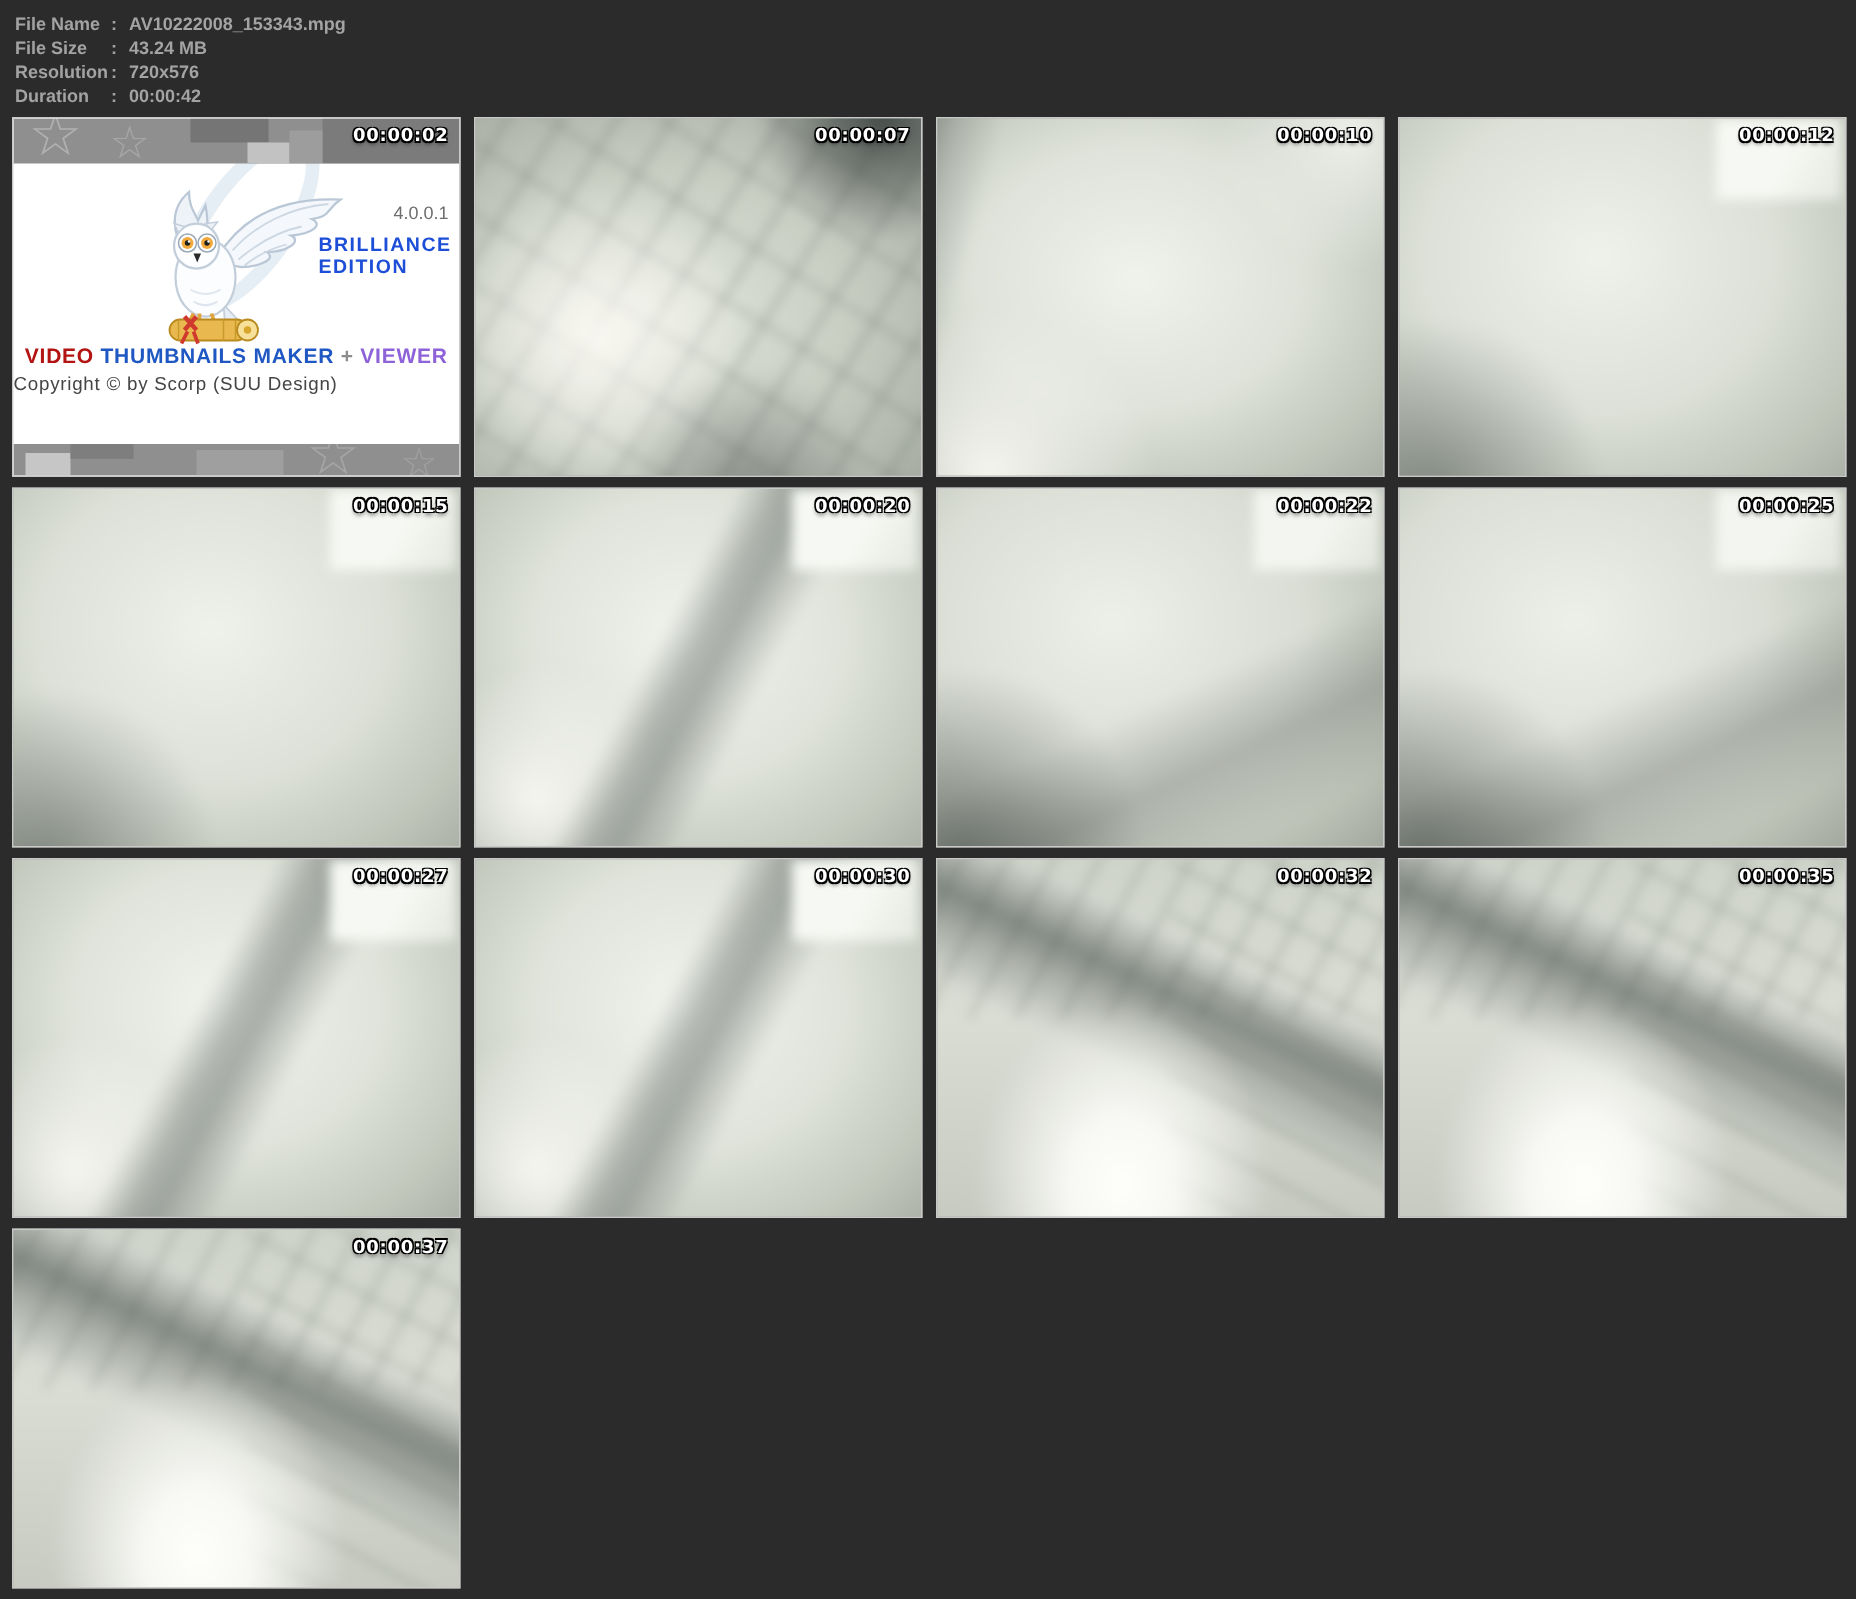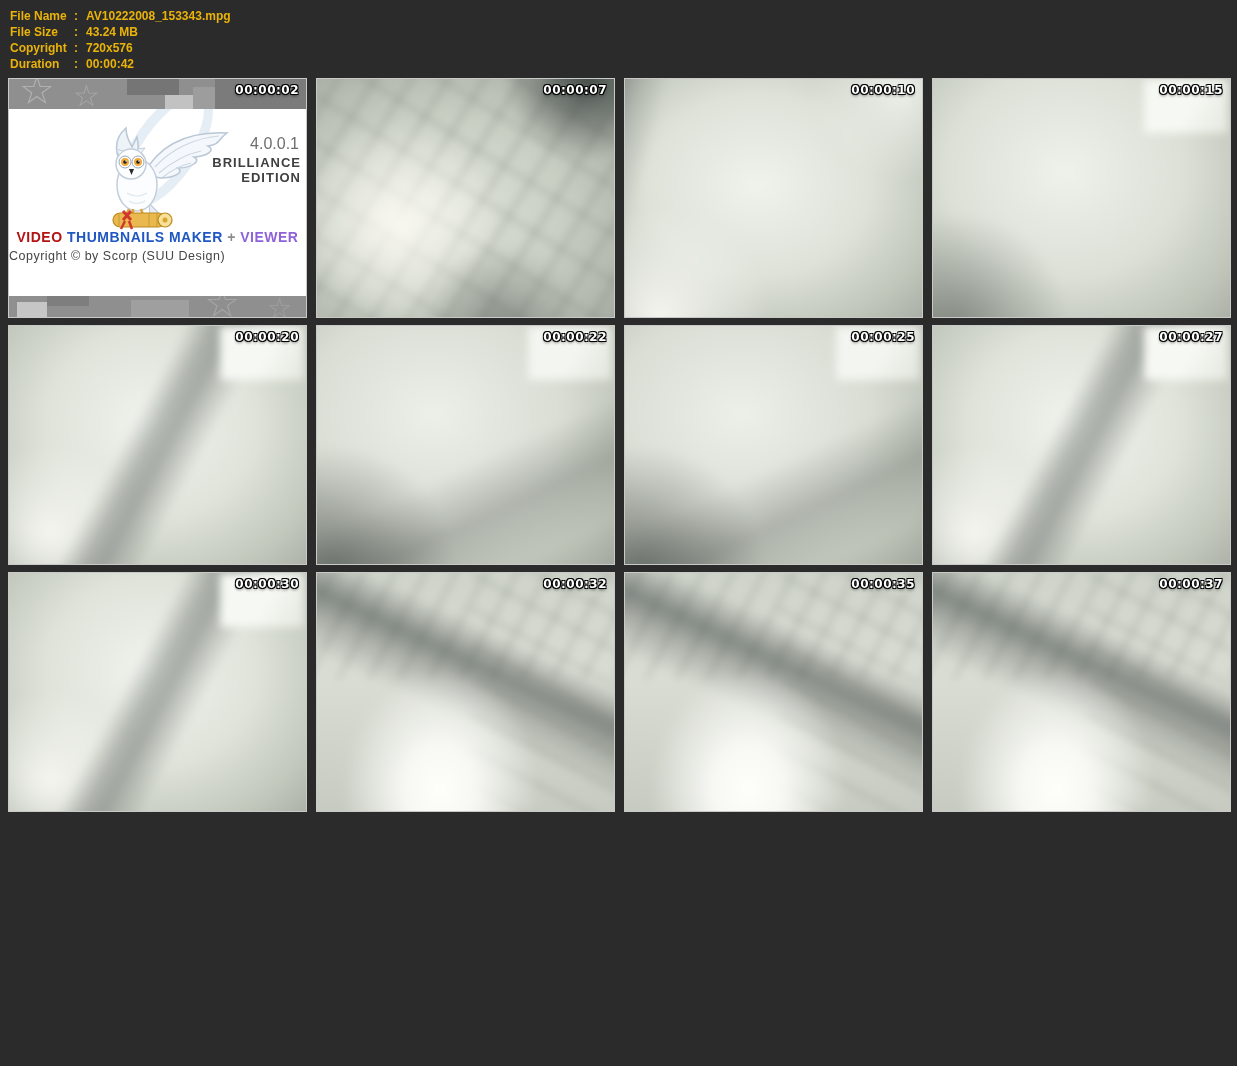--- a/index.html
+++ b/index.html
@@ -4,21 +4,21 @@
 <style>
   * { margin:0; padding:0; box-sizing:border-box; }
   html,body { width:1237px; height:1066px; overflow:hidden; }
   body {
     background:#2b2b2b;
     font-family:"Liberation Sans","DejaVu Sans",sans-serif;
   }
 
   
   .header { padding:8px 0 0 10px; height:72px; }
-  .hrow { color:#eab308; font-size:12px; font-weight:bold; line-height:16px; white-space:nowrap; }
+  .hrow { color:#a3a3a3; font-size:12px; font-weight:bold; line-height:16px; white-space:nowrap; }
   .hlabel { display:inline-block; width:64px; }
   .hsep   { display:inline-block; width:12px; }
 
   
   .grid {
     display:grid;
     grid-template-columns:repeat(4, 299px);
     grid-auto-rows:240px;
     gap:7px 9px;
     padding:6px 8px 7px 8px;
@@ -57,22 +57,22 @@
   .band-bottom .b1 { left:8px; top:6px; width:30px; height:15px; background:#c6c6c6; }
   .band-bottom .b2 { left:38px; top:0; width:42px; height:10px; background:#7e7e7e; }
   .band-bottom .b3 { left:122px; top:4px; width:58px; height:17px; background:#9f9f9f; }
   .logo-body { position:absolute; top:30px; bottom:21px; left:0; right:0; background:#ffffff; z-index:1; }
   .swoosh {
     position:absolute; left:86px; top:8px; width:140px; height:64px;
     border:10px solid #dde8f2; border-radius:50%;
     transform:rotate(-55deg); opacity:.75;
   }
   .owl { position:absolute; left:70px; top:14px; }
-  .version { position:absolute; right:7px; top:26px; color:#6e6e6e; font-size:16px; }
-  .edition { position:absolute; right:5px; top:46px; text-align:right; color:#404040; font-size:13px; font-weight:bold; letter-spacing:1px; line-height:15px; }
+  .version { position:absolute; right:7px; top:26px; color:#6e6e6e; font-size:12px; }
+  .edition { position:absolute; right:5px; top:46px; text-align:left; color:#1d4ed8; font-size:13px; font-weight:bold; letter-spacing:1px; line-height:15px; }
   .brand-line { position:absolute; left:0; right:0; top:120px; text-align:center; font-size:14px; font-weight:bold; letter-spacing:.5px; white-space:nowrap; }
   .brand-video { color:#b31312; }
   .brand-tm { color:#1f57c3; }
   .brand-plus { color:#8c8c8c; }
   .brand-viewer { color:#8e62d8; }
   .copyright { position:absolute; left:0; right:0; top:140px; color:#454545; font-size:12.5px; letter-spacing:.5px; }
 
   
   .art { position:absolute; inset:-10px; filter:blur(4px) saturate(.85); }
 
@@ -139,21 +139,21 @@
 <div class="page">
 
   <div class="header">
     <div class="hrow">
       <span class="hlabel">File Name</span><span class="hsep">:</span><span>AV10222008_153343.mpg</span>
     </div>
     <div class="hrow">
       <span class="hlabel">File Size</span><span class="hsep">:</span><span>43.24 MB</span>
     </div>
     <div class="hrow">
-      <span class="hlabel">Copyright</span><span class="hsep">:</span><span>720x576</span>
+      <span class="hlabel">Resolution</span><span class="hsep">:</span><span>720x576</span>
     </div>
     <div class="hrow">
       <span class="hlabel">Duration</span><span class="hsep">:</span><span>00:00:42</span>
     </div>
   </div>
 
   <div class="grid">
   <div class="tile logo-tile">
     <div class="band band-top">
       <span class="star s1">☆</span>
@@ -225,20 +225,24 @@
   <div class="tile frame">
     <div class="art v-wall"></div>
     <span class="ts">00:00:07</span>
   </div>
 
   <div class="tile frame">
     <div class="art v-soft"></div>
     <span class="ts">00:00:10</span>
   </div>
 
+  <div class="tile frame">
+    <div class="art v-soft-fix"></div>
+    <span class="ts">00:00:12</span>
+  </div>
 
   <div class="tile frame">
     <div class="art v-soft-fix"></div>
     <span class="ts">00:00:15</span>
   </div>
 
 
   <div class="tile frame">
     <div class="art v-soft-line"></div>
     <span class="ts">00:00:20</span>

